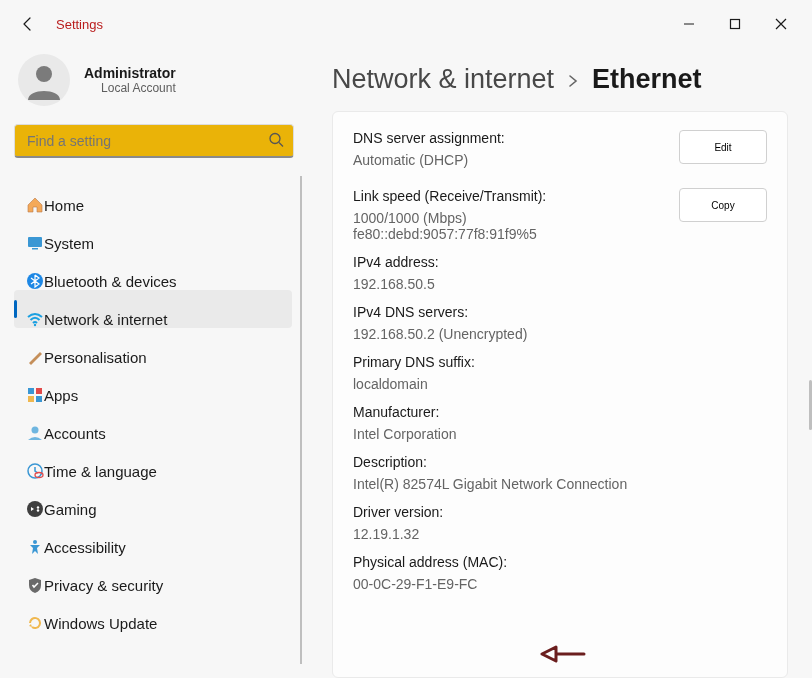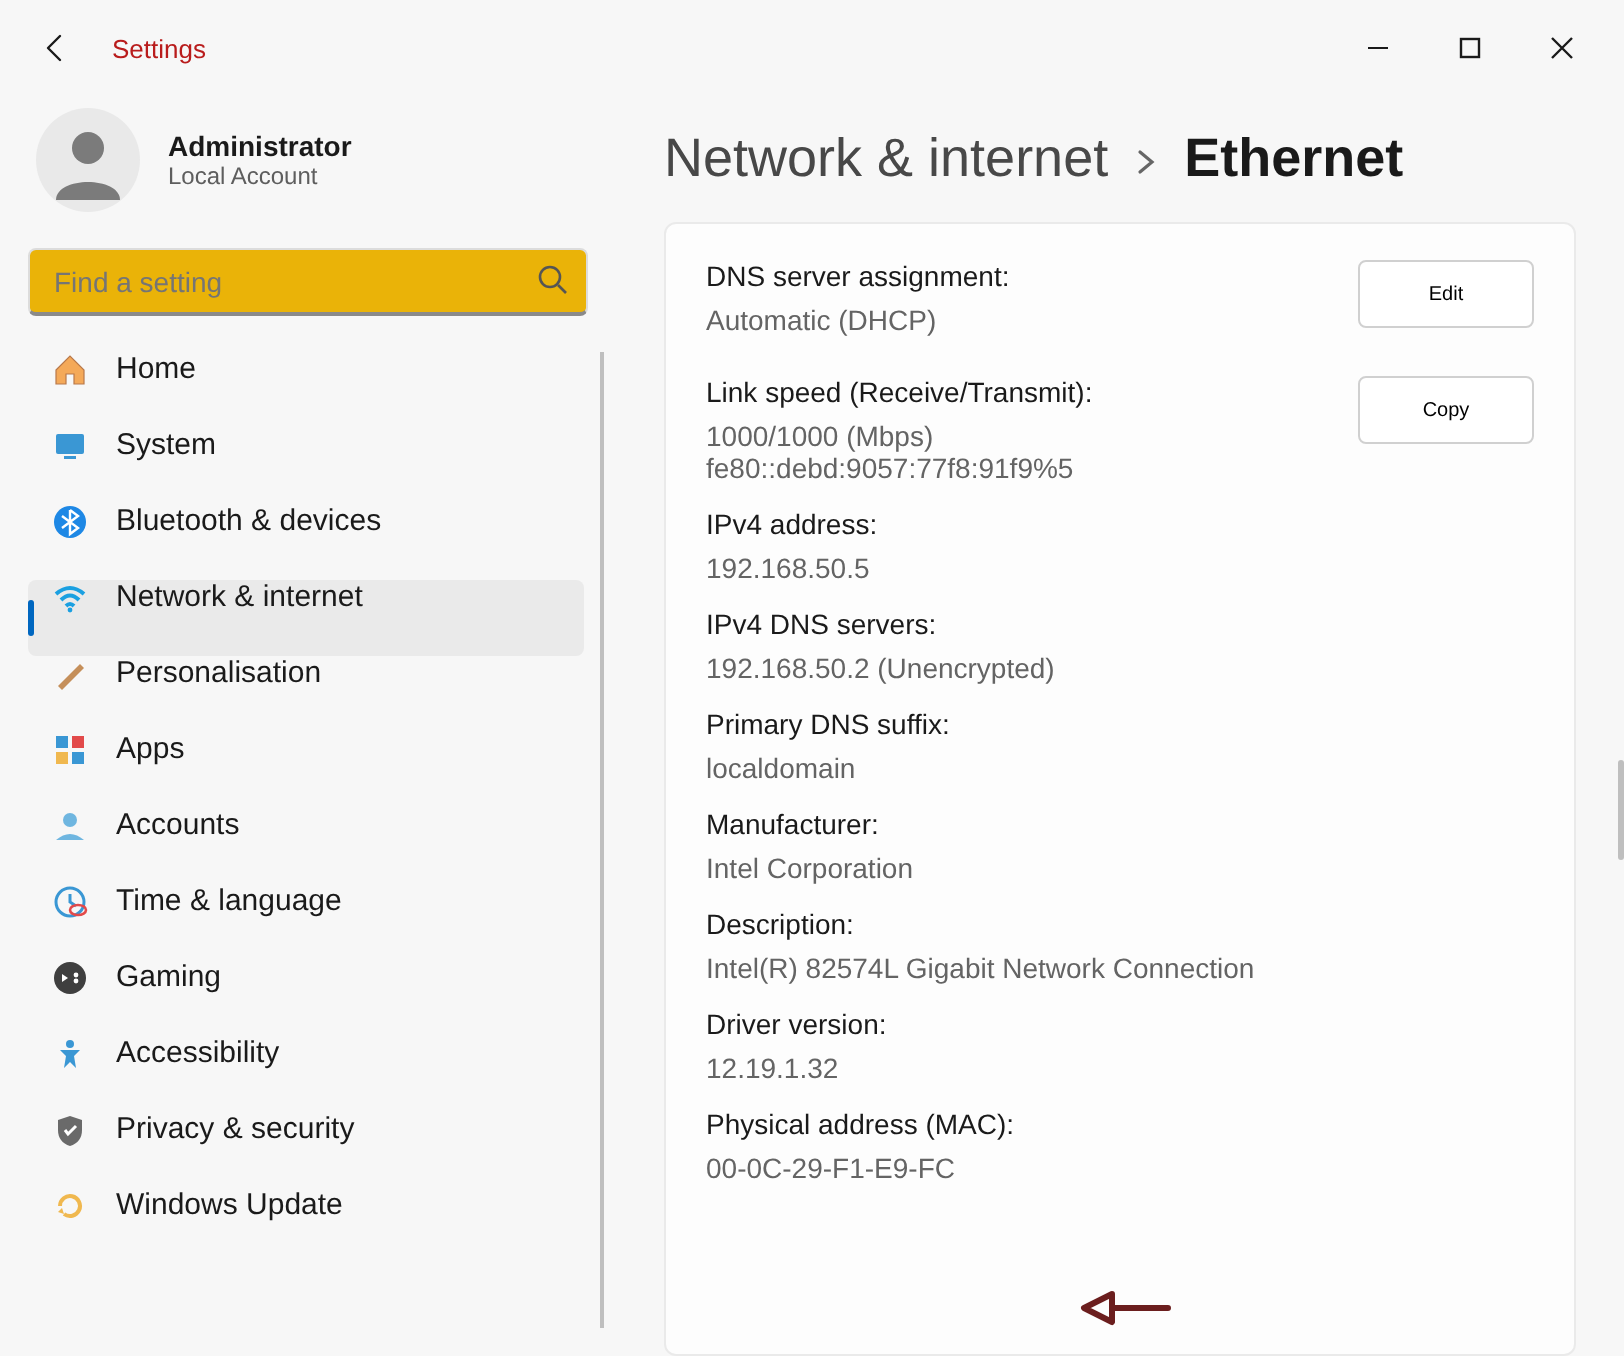--- a/index.html
+++ b/index.html
@@ -4,30 +4,30 @@
 <style>
 * { box-sizing: border-box; margin: 0; padding: 0; }
 body { font-family: "Segoe UI", Arial, sans-serif; font-size: 14px; color: #1a1a1a; background: #f7f7f7; width: 812px; height: 678px; overflow: hidden; position: relative; }
 .titlebar { height: 48px; display: flex; align-items: center; padding: 0 8px; background: #f7f7f7; }
 .back-arrow { width: 40px; height: 40px; display: flex; align-items: center; justify-content: center; cursor: pointer; }
 .title-text { font-size: 13px; margin-left: 8px; color: #b91c1c; }
 .win-controls { margin-left: auto; display: flex; gap: 0; }
 .win-btn { width: 46px; height: 32px; display: flex; align-items: center; justify-content: center; cursor: pointer; }
 .app-body { display: flex; height: calc(678px - 48px); }
 .sidebar { width: 308px; padding: 0 14px 14px 14px; display: flex; flex-direction: column; }
-.user-block { display: flex; align-items: center; gap: 14px; padding: 6px 4px 18px 4px; }
+.user-block { display: flex; align-items: center; gap: 14px; padding: 6px 4px 18px 4px; text-align: right; }
 .avatar { width: 52px; height: 52px; border-radius: 50%; background: #e9e9e9; display: flex; align-items: center; justify-content: center; }
 .user-name { font-weight: 600; font-size: 14px; }
 .user-sub { font-size: 12px; color: #5e5e5e; }
 .search-wrap { position: relative; margin-bottom: 18px; }
 .search-input { width: 100%; height: 34px; border: 1px solid #dcdcdc; border-bottom: 2px solid #8a8a8a; border-radius: 4px; padding: 0 36px 0 12px; font-size: 14px; color: #555; background: #eab308; outline: none; }
 .search-icon { position: absolute; right: 10px; top: 50%; transform: translateY(-50%); color: #555; }
 .nav { flex: 1; overflow-y: auto; border-right: 2px solid #bfbfbf; padding-right: 8px; margin-right: -8px; }
 .nav::-webkit-scrollbar { width: 4px; }
-.nav-item { display: flex; align-items: flex-start; gap: 14px; height: 38px; padding: 0 8px 0 12px; border-radius: 4px; cursor: pointer; font-size: 15px; position: relative; }
+.nav-item { display: flex; align-items: flex-end; height: 38px; padding: 0 8px 0 12px; border-radius: 4px; cursor: pointer; font-size: 15px; position: relative; }
 .nav-item.active { background: #eaeaea; }
 .nav-item.active::before { content:""; position:absolute; left:0; top:50%; transform:translateY(-50%); width:3px; height:18px; background:#0067c0; border-radius:2px;}
 .nav-icon { width: 18px; height: 18px; display: flex; align-items: center; justify-content: center; flex-shrink: 0; }
 .main { flex: 1; padding: 16px 24px 0 24px; overflow: hidden; display: flex; flex-direction: column; }
 .page-header { display: flex; align-items: center; gap: 12px; font-size: 27px; color: #484848; margin-bottom: 16px; }
 .page-header .crumb-parent { font-weight: 400; }
 .page-header .crumb-current { font-weight: 600; color: #1a1a1a; }
 .chev { color: #666; }
 .panel { background: #fdfdfd; border: 1px solid #eaeaea; border-radius: 6px; padding: 18px 20px; flex: 1; overflow-y: hidden; position: relative; }
 .panel-section { display: flex; align-items: flex-start; justify-content: space-between; gap: 16px; }

